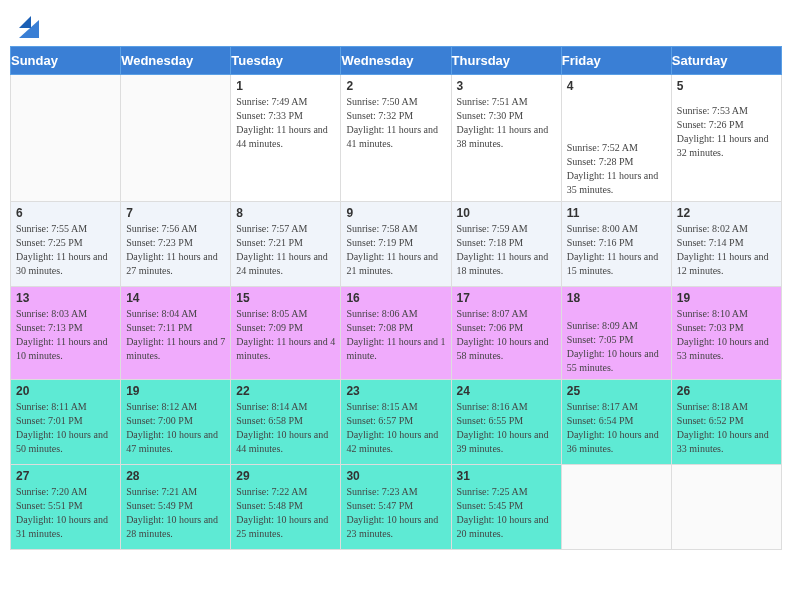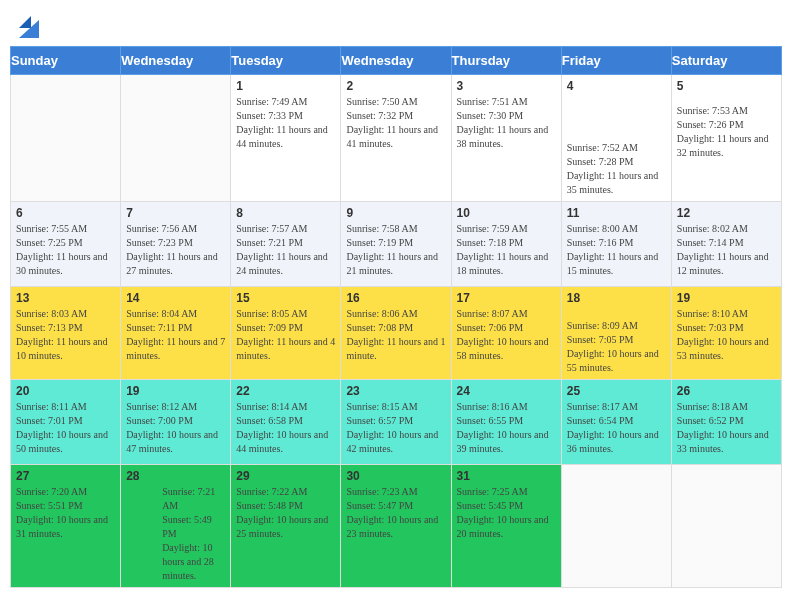--- a/index.html
+++ b/index.html
@@ -197,21 +197,21 @@
 Sunset: 7:16 PM
 Daylight: 11 hours and 15 minutes.</div>
         </td>
         <td>
           <div class="day-num">12</div>
           <div class="day-info" style="white-space: pre-line;">Sunrise: 8:02 AM
 Sunset: 7:14 PM
 Daylight: 11 hours and 12 minutes.</div>
         </td>
       </tr>
-      <tr style="background: #fde047;">
+      <tr style="background: #f0abfc;">
         <td>
           <div class="day-num">13</div>
           <div class="day-info" style="white-space: pre-line;">Sunrise: 8:03 AM
 Sunset: 7:13 PM
 Daylight: 11 hours and 10 minutes.</div>
         </td>
         <td>
           <div class="day-num">14</div>
           <div class="day-info" style="white-space: pre-line;">Sunrise: 8:04 AM
 Sunset: 7:11 PM
@@ -285,30 +285,30 @@
 Sunset: 6:54 PM
 Daylight: 10 hours and 36 minutes.</div>
         </td>
         <td>
           <div class="day-num">26</div>
           <div class="day-info" style="white-space: pre-line;">Sunrise: 8:18 AM
 Sunset: 6:52 PM
 Daylight: 10 hours and 33 minutes.</div>
         </td>
       </tr>
-      <tr style="background: #22c55e;">
+      <tr style="background: #5eead4;">
         <td>
           <div class="day-num">27</div>
           <div class="day-info" style="white-space: pre-line;">Sunrise: 7:20 AM
 Sunset: 5:51 PM
 Daylight: 10 hours and 31 minutes.</div>
         </td>
         <td>
           <div class="day-num">28</div>
-          <div class="day-info" style="white-space: pre-line; margin-left: 36px;">Sunrise: 7:21 AM
+          <div class="day-info" style="white-space: pre-line;">Sunrise: 7:21 AM
 Sunset: 5:49 PM
 Daylight: 10 hours and 28 minutes.</div>
         </td>
         <td>
           <div class="day-num">29</div>
           <div class="day-info" style="white-space: pre-line;">Sunrise: 7:22 AM
 Sunset: 5:48 PM
 Daylight: 10 hours and 25 minutes.</div>
         </td>
         <td>

